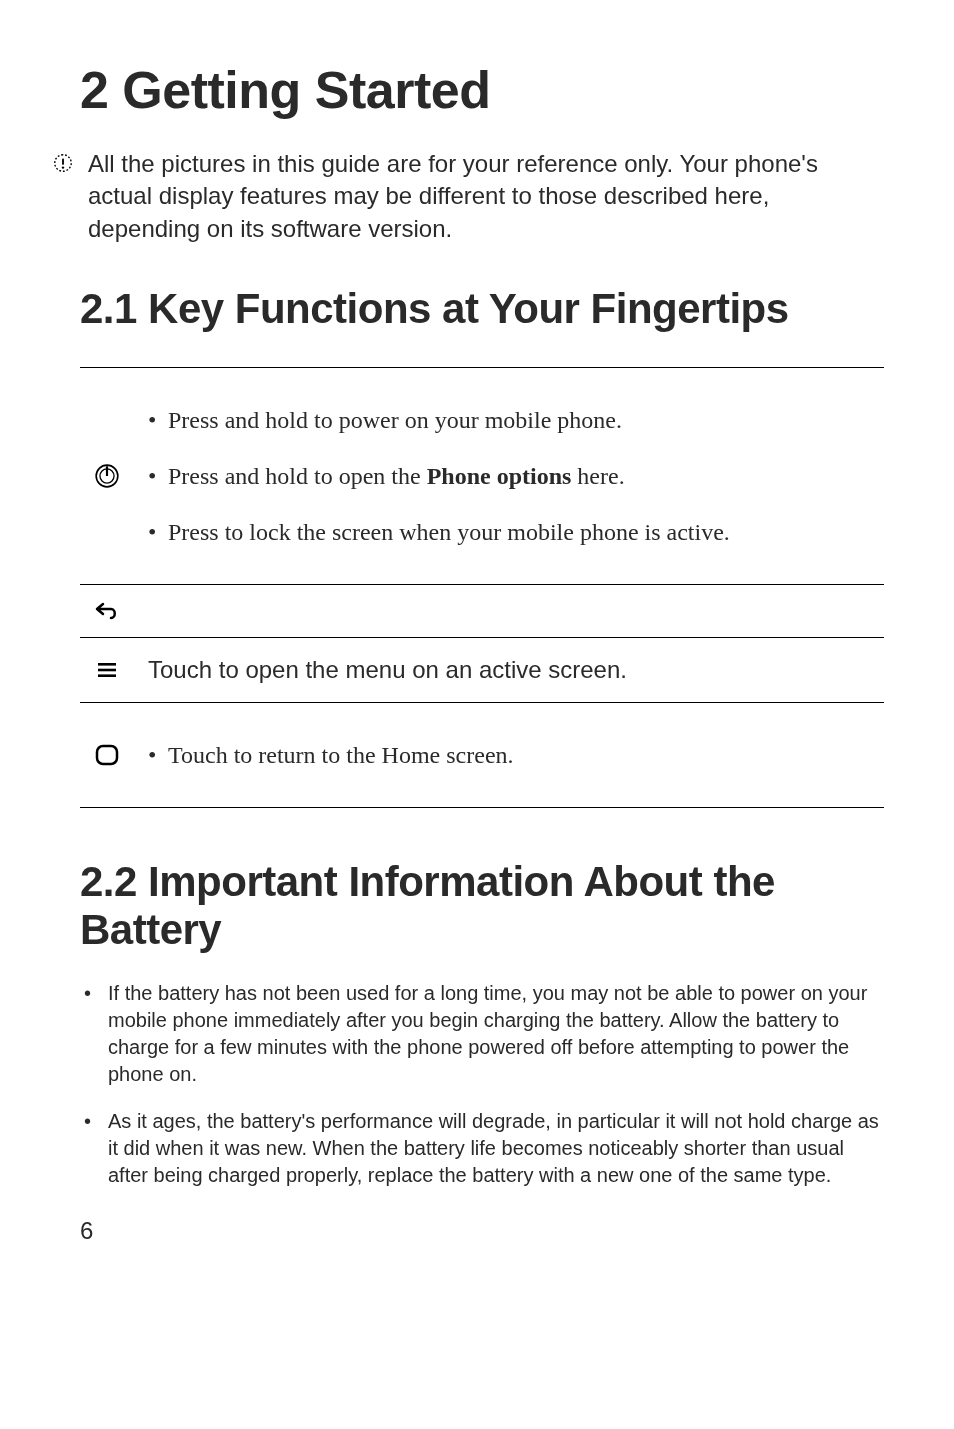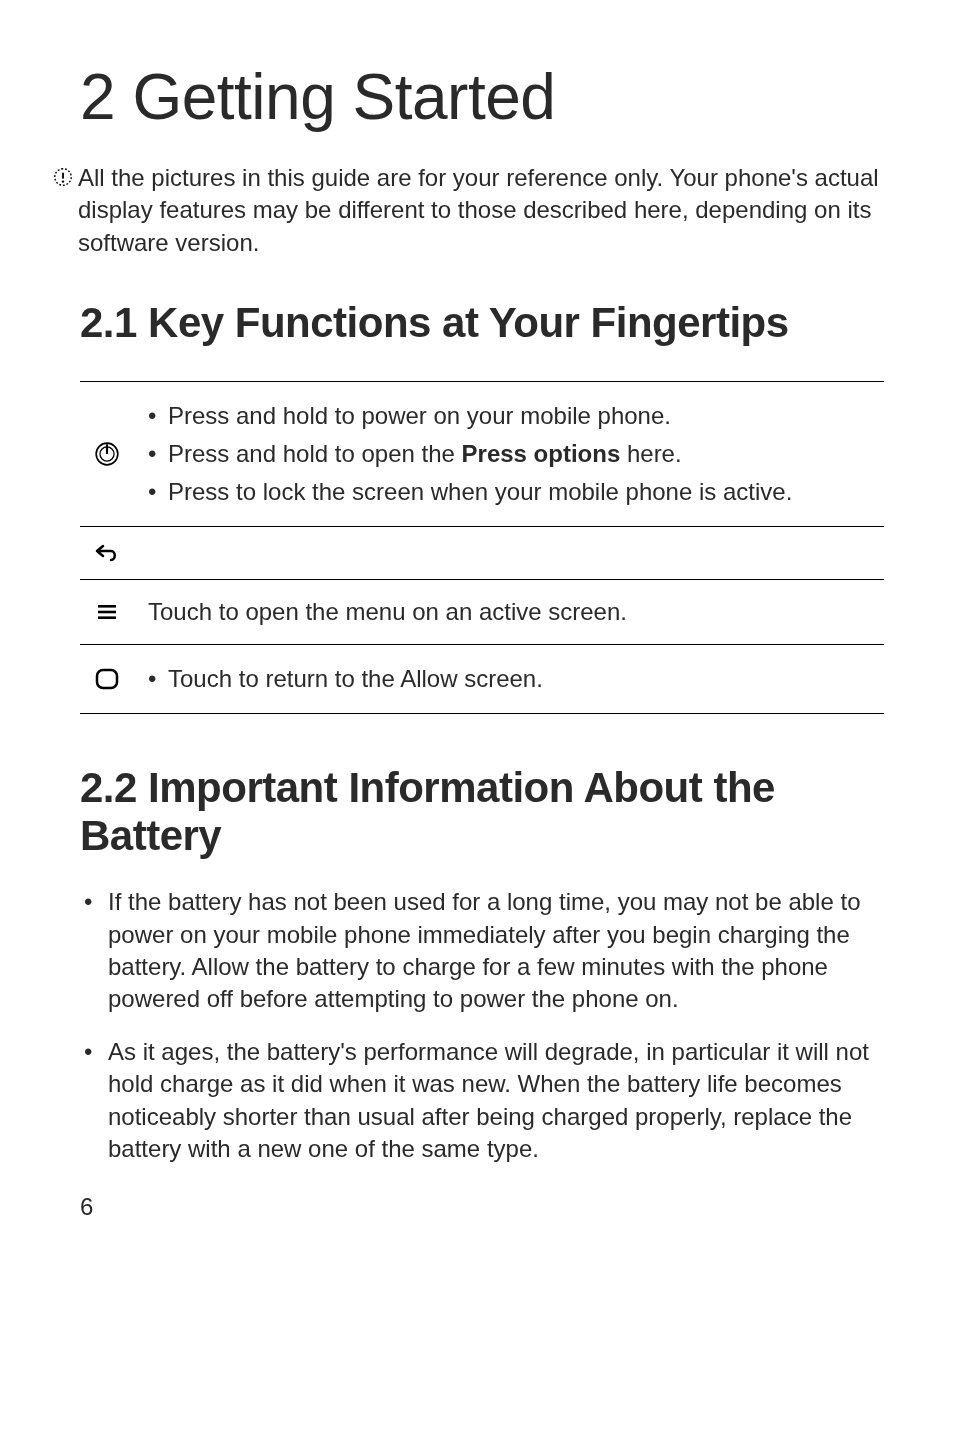--- a/index.html
+++ b/index.html
@@ -4,29 +4,29 @@
 <style>
   * { box-sizing: border-box; margin: 0; padding: 0; }
   html, body { width: 954px; background: #fff; }
   body {
     font-family: Arial, Helvetica, sans-serif;
     color: #2a2a2a;
     padding: 60px 70px 30px 80px;
     font-weight: 300;
   }
   .h1 {
-    font-size: 64px;
-    font-weight: 400;
+    font-size: 52px;
+    font-weight: 700;
     margin-bottom: 28px;
     letter-spacing: -0.5px;
   }
   .note-row {
     display: flex;
     align-items: flex-start;
-    gap: 4px;
+    gap: 14px;
     margin-bottom: 40px;
     margin-left: -28px;
     margin-top: 12px;
   }
   .alert-icon { flex: 0 0 22px; margin-top: 4px; }
   .note-text { font-size: 24px; line-height: 1.35; }
   .h2 {
     font-size: 42px;
     font-weight: 700;
     margin-bottom: 34px;
@@ -59,25 +59,25 @@
   .func-desc ul, .batt ul { list-style: none; }
   .func-desc li, .batt li {
     position: relative;
     padding-left: 20px;
   }
   .func-desc li::before, .batt li::before {
     content: "•";
     position: absolute;
     left: 0;
   }
-  .func-desc li { margin: 2px 0; }
+  .func-desc li { margin: 20px 0; font-family: Liberation Serif, serif; }
   b { font-weight: 700; }
   .h2-2 { margin-top: 4px; margin-bottom: 26px; }
   .batt {
-    font-size: 24px;
+    font-size: 20px;
     line-height: 1.35;
     margin-bottom: 28px;
   }
   .batt li { padding-left: 28px; margin-bottom: 20px; }
   .batt li::before { left: 4px; }
   .pagenum {
     font-size: 24px;
     margin-top: 10px;
   }
 </style>
@@ -105,21 +105,21 @@
     <div class="func-icon">
       <svg width="26" height="26" viewBox="0 0 24 24">
         <circle cx="12" cy="12" r="10" stroke="#000" stroke-width="1.5" fill="none"></circle>
         <circle cx="12" cy="12" r="6.5" stroke="#000" stroke-width="1.2" fill="none"></circle>
         <line x1="12" y1="3" x2="12" y2="12" stroke="#000" stroke-width="2"></line>
       </svg>
     </div>
     <div class="func-desc">
       <ul>
         <li>Press and hold to power on your mobile phone.</li>
-        <li><span>Press and hold to open the </span><b>Press options</b><span> here.</span></li>
+        <li><span>Press and hold to open the </span><b>Phone options</b><span> here.</span></li>
         <li>Press to lock the screen when your mobile phone is active.</li>
       </ul>
     </div>
   </div>
 
   <div class="func-row">
     <div class="func-icon">
       <svg width="28" height="24" viewBox="0 0 28 24">
         <path d="M4 10 L10 5 M4 10 L10 15 M4 10 H18 C23 10 23 19 18 19" stroke="#000" stroke-width="2.5" fill="none" stroke-linecap="round" stroke-linejoin="round"></path>
       </svg>
@@ -144,21 +144,21 @@
   </div>
 
   <div class="func-row">
     <div class="func-icon">
       <svg width="28" height="26" viewBox="0 0 28 26">
         <rect x="4" y="4" width="20" height="18" rx="6" stroke="#000" stroke-width="2.5" fill="none"></rect>
       </svg>
     </div>
     <div class="func-desc">
       <ul>
-        <li>Touch to return to the Allow screen.</li>
+        <li>Touch to return to the Home screen.</li>
       </ul>
     </div>
   </div>
 
 </div>
 
 <h2 class="h2 h2-2">2.2  Important Information About the Battery</h2>
 
 <div class="batt">
   <ul>

